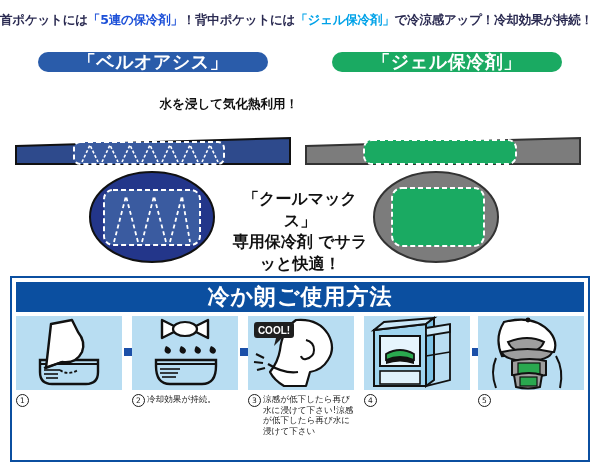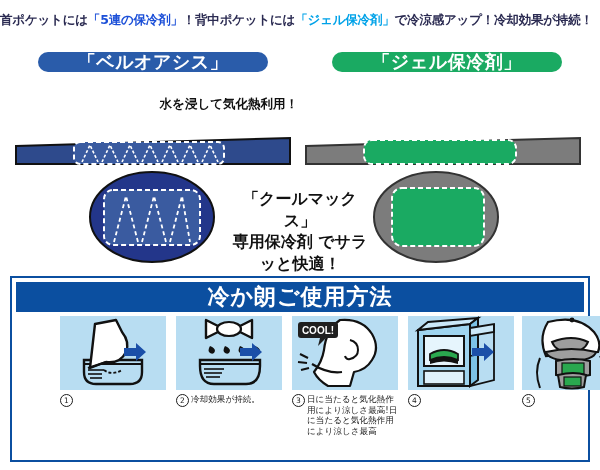--- a/index.html
+++ b/index.html
@@ -66,21 +66,21 @@
     position:absolute;left:4px;top:4px;width:568px;height:30px;
     background:#0b4fa0;color:#ffffff;
     display:flex;align-items:center;justify-content:center;
     font-size:22px;font-weight:bold;letter-spacing:1px;
   }
 
   .steps{
     position:absolute;left:4px;top:38px;width:568px;height:142px;
   }
   .step{
-    position:absolute;top:0;width:106px;margin-left:44px;
+    position:absolute;top:0;width:106px;
   }
   .step-art{
     width:106px;height:74px;background:#b8ddf2;
     position:relative;overflow:hidden;
   }
   .step-art svg{display:block;}
   .step-cap{
     margin-top:4px;
     font-size:8.6px;color:#1c1c1c;line-height:1.25;
     display:flex;align-items:flex-start;
@@ -218,21 +218,21 @@
             <rect x="6" y="6" width="40" height="16" rx="3" fill="#1f1f1f"></rect>
             <path d="M28 22 L26 30 L34 22 Z" fill="#1f1f1f"></path>
             <text x="26" y="18" font-family="'Liberation Sans',sans-serif" font-size="10" font-weight="bold" fill="#ffffff" text-anchor="middle">COOL!</text>
             <line x1="8" y1="38" x2="16" y2="42" stroke="#111" stroke-width="2"></line>
             <line x1="6" y1="46" x2="15" y2="47" stroke="#111" stroke-width="2"></line>
             <line x1="9" y1="54" x2="17" y2="52" stroke="#111" stroke-width="2"></line>
           </svg>
         </div>
         <div class="step-cap">
           <span class="num">3</span>
-          <span class="step-cap-text">日に当たると気化熱作用により涼しさ最高!日に当たると気化熱作用により涼しさ最高</span>
+          <span class="step-cap-text">涼感が低下したら再び水に浸けて下さい!涼感が低下したら再び水に浸けて下さい</span>
         </div>
       </div>
 
       <div class="step" style="left:348px;">
         <div class="step-art">
           <svg width="106" height="74" viewBox="0 0 106 74">
             <path d="M10 14 L62 8 L62 70 L10 70 Z" fill="#9fd4ef" stroke="#111" stroke-width="2"></path>
             <path d="M10 14 L20 6 L70 2 L62 8 Z" fill="#cbe8f8" stroke="#111" stroke-width="2"></path>
             <path d="M62 8 L70 2 L70 64 L62 70 Z" fill="#7cc2e6" stroke="#111" stroke-width="2"></path>
             <rect x="16" y="20" width="40" height="30" fill="#e6f5fd" stroke="#111" stroke-width="2"></rect>

